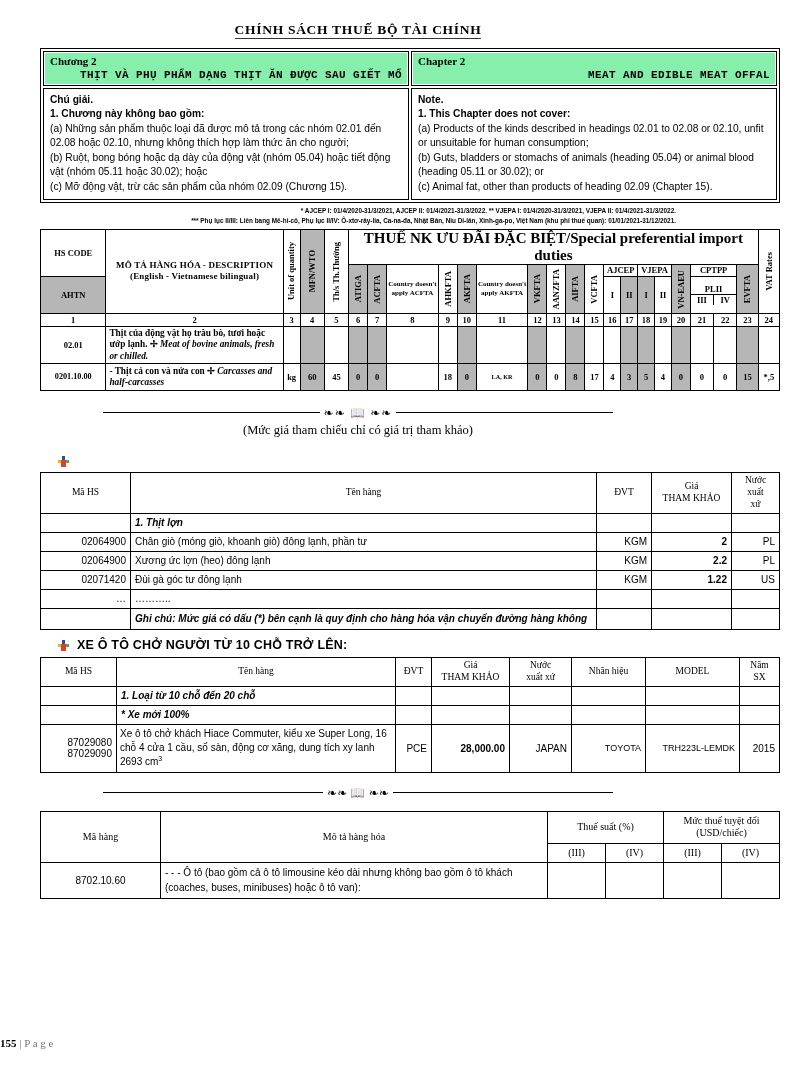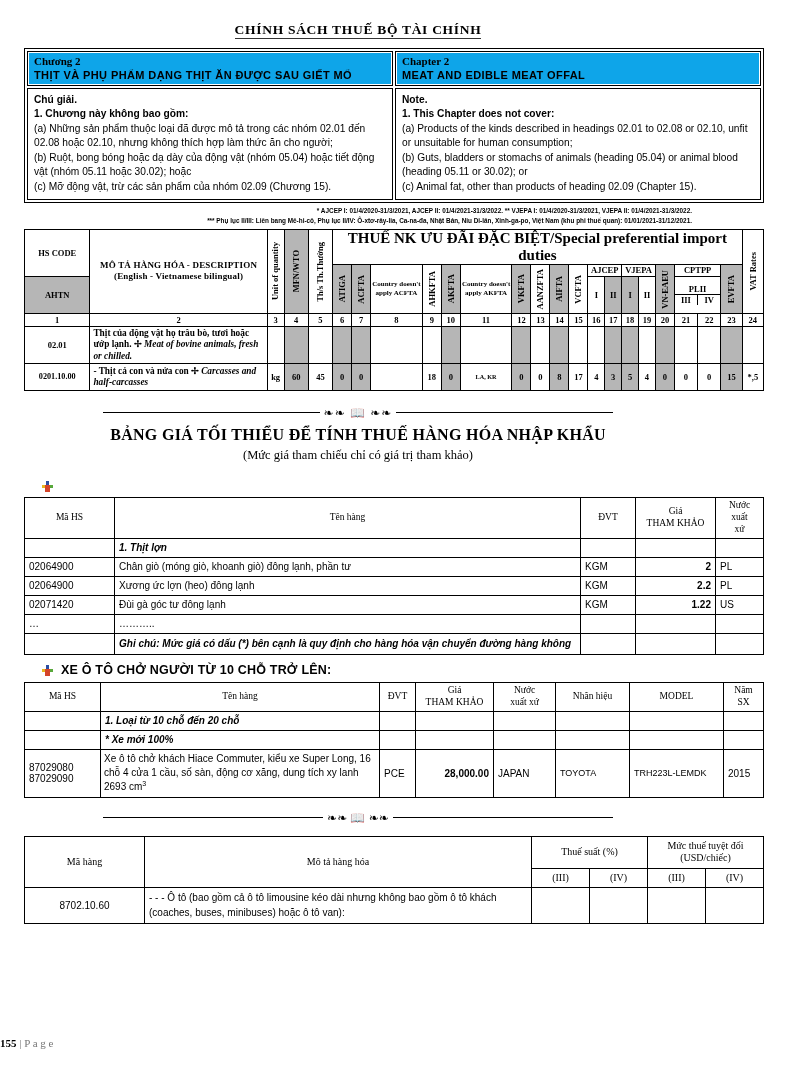--- a/index.html
+++ b/index.html
@@ -1,35 +1,35 @@
 <!DOCTYPE html>
 <html><head>
 <meta charset="utf-8">
 <style>
   html,body{margin:0;padding:0;}
   body{
     width:800px;height:1067px;background:#ffffff;
     font-family:"Liberation Sans",sans-serif;color:#000;
     position:relative;overflow:hidden;
   }
-  .page{width:716px;height:1067px;position:relative;box-sizing:border-box;padding:0 24px;}
+  .page{width:716px;height:1067px;position:relative;box-sizing:border-box;padding:0 40px;}
 
   
   .runhead{
     text-align:center;font-family:"Liberation Serif",serif;
     font-size:13.5px;font-weight:bold;letter-spacing:.7px;
     padding-top:22px;padding-bottom:10px;
   }
   .runhead span{border-bottom:1px solid #333;padding-bottom:1px;}
   .chapbox{border:1px solid #000;width:740px;}
   .chapbox td{border:1px solid #000;vertical-align:top;}
-  .chaphead{background:#0ea5e9;padding:2px 5px 3px 5px;}
+  .chaphead{background:#86efac;padding:2px 5px 3px 5px;}
   .chaphead .c1{font-family:"Liberation Serif",serif;font-size:11px;font-weight:bold;}
-  .chaphead .c2{font-family:Liberation Sans, sans-serif;font-size:11px;font-weight:bold;
-     letter-spacing:.4px;text-align:left;padding-top:2px;}
+  .chaphead .c2{font-family:Liberation Mono, monospace;font-size:11px;font-weight:bold;
+     letter-spacing:.4px;text-align:right;padding-top:2px;}
   .chapbody{padding:3px 5px 4px 5px;font-size:10.2px;line-height:1.42;}
   .chapbody .b{font-weight:bold;}
 
   
   .fnote{font-size:6.4px;font-weight:bold;text-align:right;line-height:1.45;padding-top:3px;}
 
   
   .hs{border-collapse:collapse;width:740px;table-layout:fixed;margin-top:4px;
       font-family:"Liberation Serif",serif;}
   .hs td,.hs th{border:1px solid #000;text-align:center;vertical-align:middle;
@@ -60,21 +60,21 @@
   .bullet i{position:absolute;display:block;}
   .bullet .t{left:4px;top:0;width:3px;height:4px;background:#2b4ea2;}
   .bullet .l{left:0;top:4px;width:4px;height:3px;background:#e8b820;}
   .bullet .r{left:7px;top:4px;width:4px;height:3px;background:#58a83b;}
   .bullet .b{left:3px;top:4px;width:5px;height:7px;background:#d4442a;}
 
   
   .pt{border-collapse:collapse;width:740px;table-layout:fixed;}
   .pt td,.pt th{border:1px solid #000;font-size:10px;padding:2px 4px;vertical-align:middle;}
   .pt th{text-align:center;font-weight:normal;font-family:"Liberation Serif",serif;font-size:9.5px;line-height:1.25;}
-  .pt .c{text-align:left;}
+  .pt .c{text-align:right;}
   .pt .r{text-align:right;font-weight:bold;}
   .pt .it{font-style:italic;font-weight:bold;}
   .pt .h{height:19px;margin-top:26px;}
   sup{font-size:7px;vertical-align:super;}
 
   
   .bt{border-collapse:collapse;width:740px;table-layout:fixed;}
   .bt td,.bt th{border:1px solid #000;font-size:10px;padding:3px 4px;vertical-align:middle;}
   .bt th{text-align:center;font-weight:normal;font-family:"Liberation Serif",serif;font-size:10px;line-height:1.25;}
   .bt .c{text-align:center;}
@@ -332,21 +332,20 @@
       <td>*,5</td>
     </tr>
   </tbody>
     </table>
 
   <div class="orn">
     <div class="ln"></div>
     <div class="mid">❧❧ 📖 ❧❧</div>
     <div class="ln"></div>
   </div>
-  <div class="bigtitle">BẢNG GIÁ TỐI THIỂU ĐỂ TÍNH THUẾ HÀNG HÓA NHẬP KHẨU</div>
   <div class="subtitle">(Mức giá tham chiếu chỉ có giá trị tham khảo)</div>
 
   <div class="sect">
     <span class="bullet">
         <i class="t"></i>
         <i class="l"></i>
         <i class="r"></i>
         <i class="b"></i>
       </span>
   </div>

